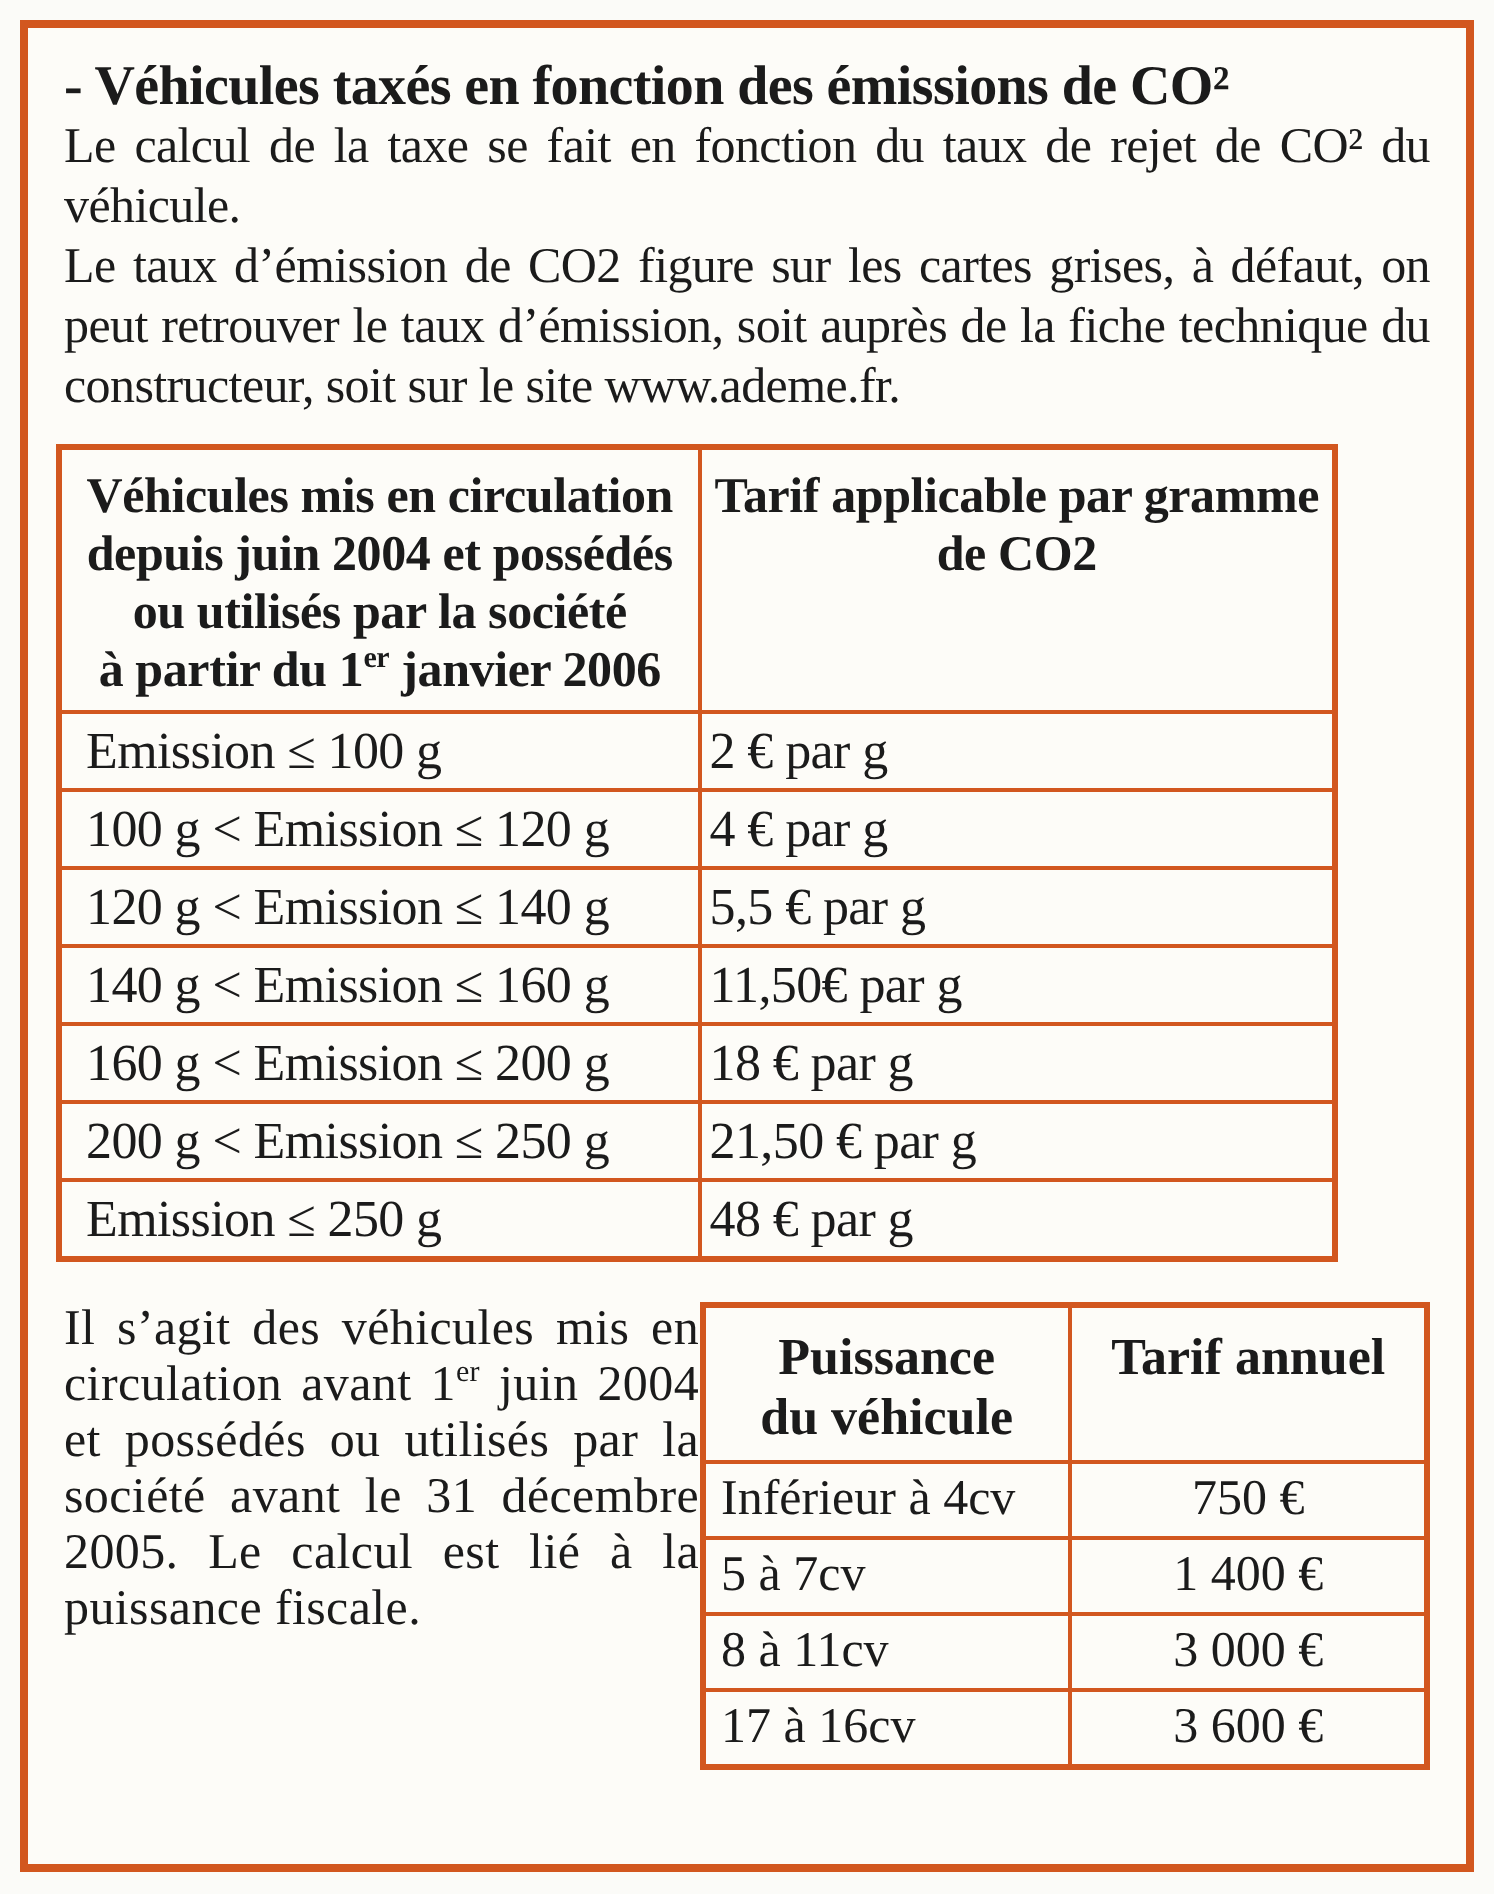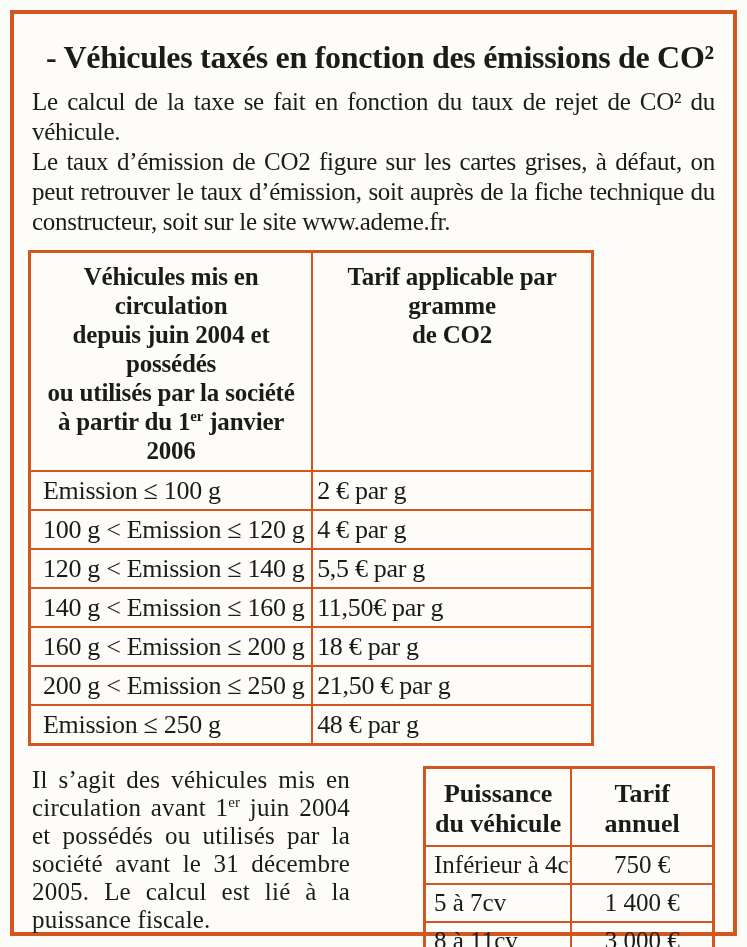--- a/index.html
+++ b/index.html
@@ -21,22 +21,22 @@
     left: 10px;
     width: 727px;
     height: 926px;
     box-sizing: border-box;
     border: 4px solid #d2571f;
     background: #fdfcf8;
     padding: 14px 18px 0 18px;
   }
   
   .sec1 h1 {
-    margin: 14px;
-    font-size: 32px;
+    margin: 0;
+    font-size: 28px;
     line-height: 31px;
     font-weight: bold;
     letter-spacing: -0.3px;
     white-space: nowrap;
   }
   .sec1 p {
     margin: 0;
     font-size: 25px;
     line-height: 30px;
     letter-spacing: -0.3px;
@@ -46,21 +46,21 @@
   table {
     border-collapse: collapse;
     table-layout: fixed;
   }
   th, td {
     border: 2px solid #d2571f;
     font-weight: normal;
   }
   
   .t1 {
-    width: 566px;
+    width: 641px;
     margin: 13px 0 0 -4px;
     border: 3px solid #d2571f;
   }
   .t1 col.c1col { width: 50.2%; }
   .t1 th {
     vertical-align: top;
     text-align: center;
     font-weight: bold;
     font-size: 25px;
     line-height: 29px;
@@ -99,21 +99,21 @@
   .sec2 h2::after { content: ""; display: inline-block; width: 100%; }
   .sec2 p {
     margin: 0;
     font-size: 25px;
     line-height: 28px;
     text-align: justify;
     letter-spacing: 0.2px;
   }
   
   .t2 {
-    width: 292px;
+    width: 366px;
     border: 3px solid #d2571f;
     align-self: flex-start;
     padding-left: 27px;
   }
   .t2 col.c1col { width: 50.8%; }
   .t2 th {
     vertical-align: top;
     text-align: center;
     font-weight: bold;
     font-size: 26px;

